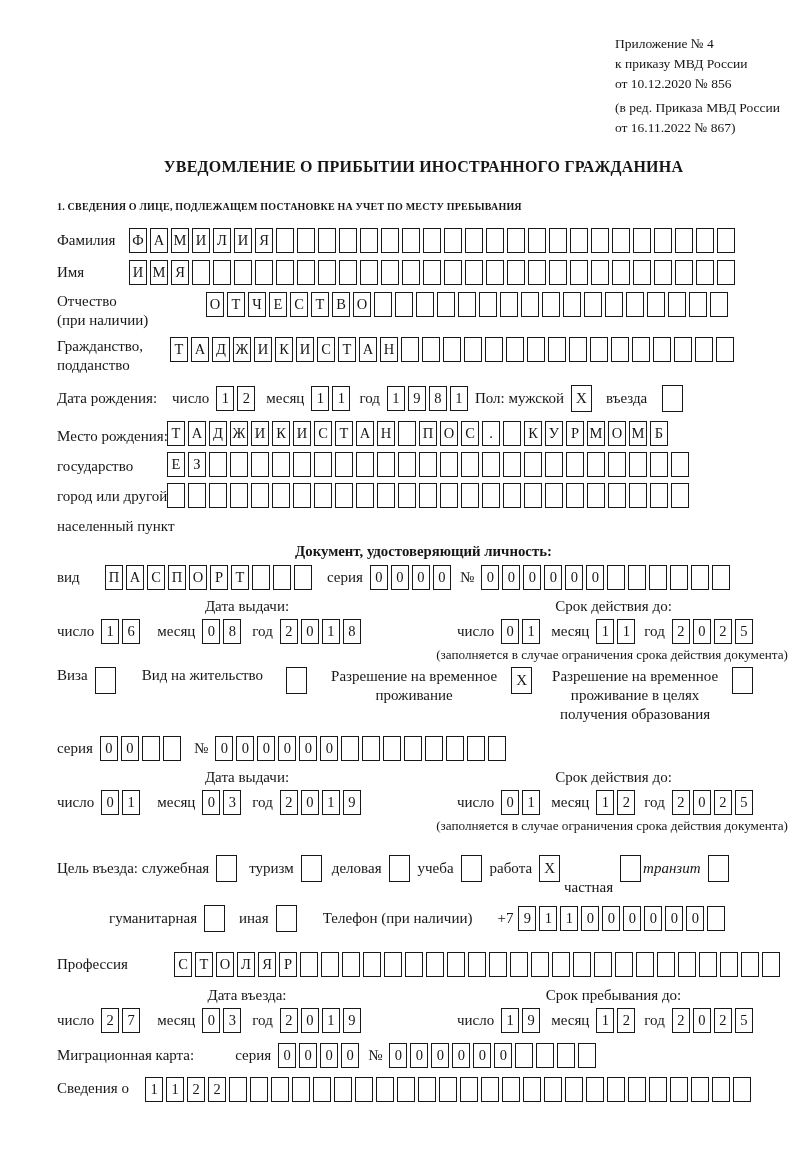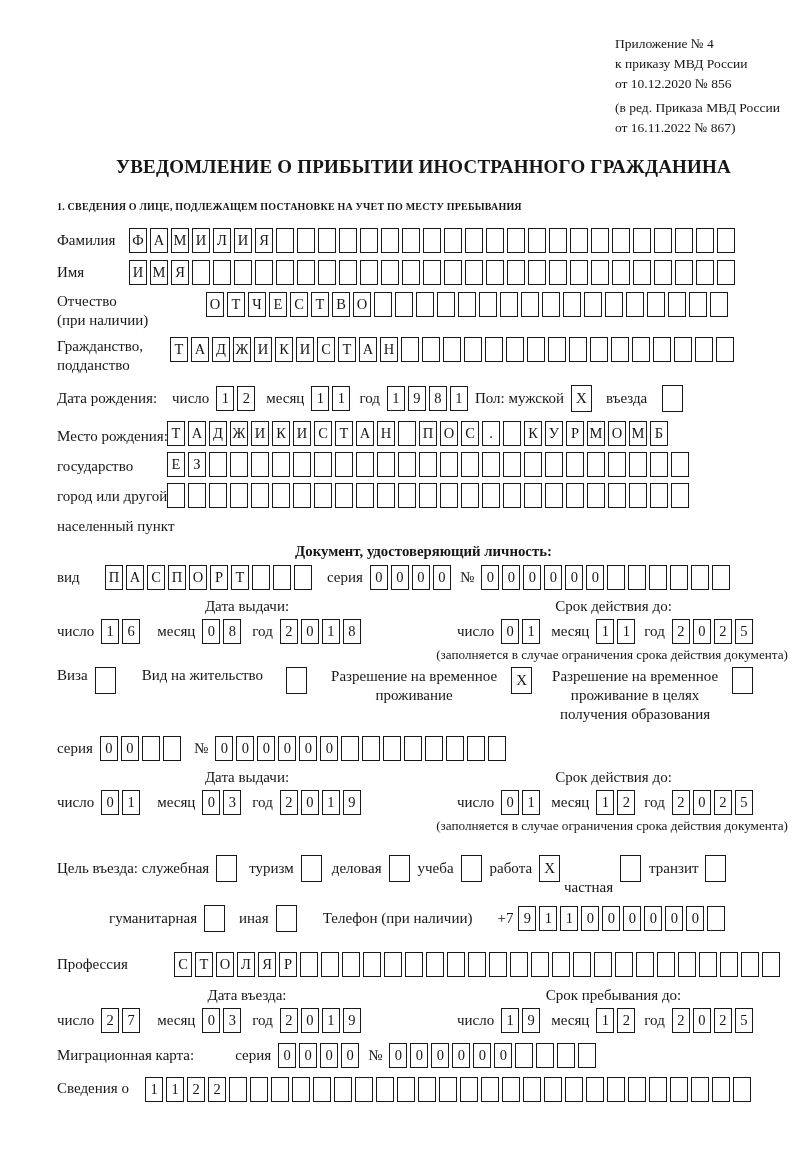--- a/index.html
+++ b/index.html
@@ -7,21 +7,21 @@
     width:800px;height:1163px;box-sizing:border-box;position:relative;
     background:#fff;color:#161616;overflow:hidden;
     font-family:"Liberation Serif","DejaVu Serif",serif;
     padding:34px 10px 0 57px;
   }
   
   .hdr{width:200px;margin-left:558px;font-size:13.5px;line-height:20px;}
   .hdr .gap{margin-top:4px;}
   .forma{font-size:15px;font-weight:bold;text-align:right;margin:16px 30px 0 0;letter-spacing:.5px;}
   
-  .title{font-size:19px;font-weight:bold;text-align:center;margin-top:16px;line-height:25px;letter-spacing:.2px;}
+  .title{font-size:16px;font-weight:bold;text-align:center;margin-top:16px;line-height:25px;letter-spacing:.2px;}
   .title .uline{display:inline-block;width:66px;border-bottom:2px solid #222;height:14px;margin-left:8px;}
   .sec{font-size:10px;font-weight:bold;margin-top:22px;letter-spacing:.2px;}
   
   .frow{display:flex;align-items:center;margin-top:7px;}
   .frow.top{align-items:flex-start;}
   .lblcol{font-size:15px;white-space:nowrap;flex:0 0 auto;}
   .lblcol div{line-height:19px;}
   .ilbl{font-size:15px;white-space:nowrap;margin-right:7px;}
   .boxes{display:flex;flex:0 0 auto;}
   .bx{
@@ -504,21 +504,21 @@
     <span class="ilbl" style="margin-left:12px;">туризм</span>
     <span class="cbx"></span>
     <span class="ilbl" style="margin-left:10px;">деловая</span>
     <span class="cbx"></span>
     <span class="ilbl" style="margin-left:8px;">учеба</span>
     <span class="cbx"></span>
     <span class="ilbl" style="margin-left:8px;">работа</span>
     <span class="cbx" style="margin-left:0;">X</span>
     <span class="ilbl" style="margin-left:4px;margin-top:39px;">частная</span>
     <span class="cbx"></span>
-    <span class="ilbl" style="margin-left:8px;">транзит</span>
+    <span class="ilbl" style="margin-left:2px;font-style:italic;">транзит</span>
     <span class="cbx"></span>
   </div>
 
   <div class="frow" style="margin-top:9px;">
     <span class="ilbl" style="margin-left:52px;">гуманитарная</span>
     <span class="cbx"></span>
     <span class="ilbl" style="margin-left:14px;">иная</span>
     <span class="cbx"></span>
     <span class="ilbl" style="margin-left:26px;">Телефон (при наличии)</span>
     <span class="ilbl" style="margin-left:18px;margin-right:5px;">+7</span>

